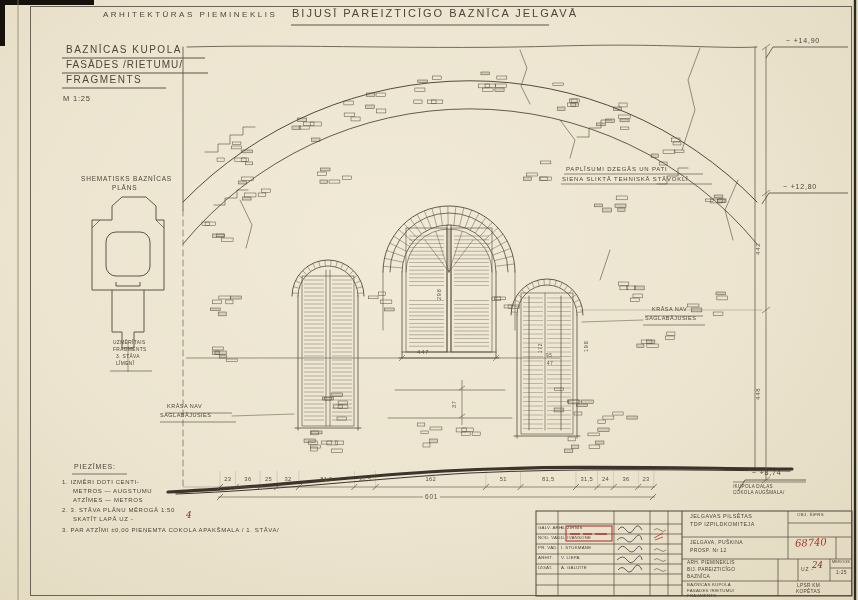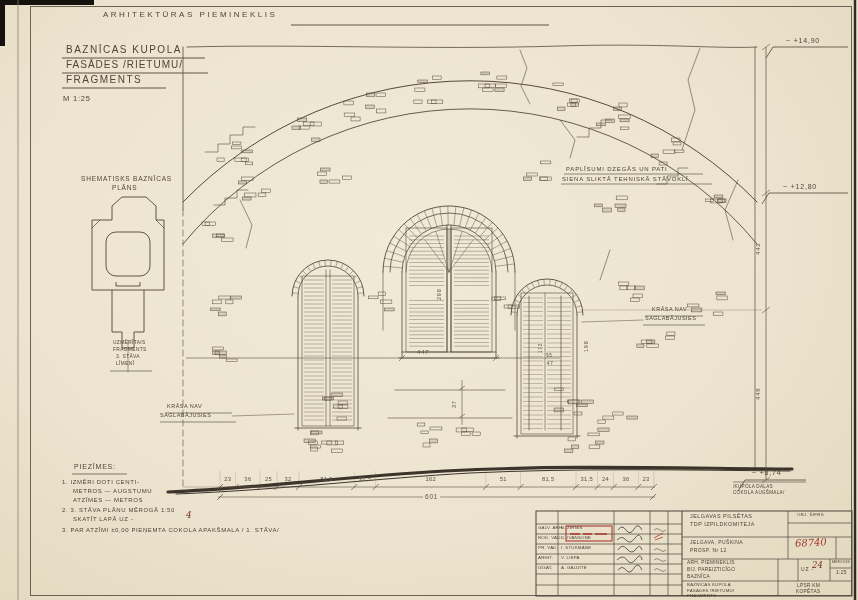--- a/index.html
+++ b/index.html
@@ -636,20 +636,21 @@
         <line x1="635.2" y1="490" x2="641.2" y2="484" stroke="#544a3e" stroke-width="0.7"></line>
         <line x1="638.2" y1="471" x2="638.2" y2="487" stroke="#544a3e" stroke-width="0.35" opacity="0.5"></line>
         <line x1="650.84" y1="490" x2="656.84" y2="484" stroke="#544a3e" stroke-width="0.7"></line>
         <line x1="653.84" y1="471" x2="653.84" y2="487" stroke="#544a3e" stroke-width="0.35" opacity="0.5"></line>
         <line x1="217" y1="500" x2="223" y2="494" stroke="#544a3e" stroke-width="0.7"></line>
         <line x1="650" y1="500" x2="656" y2="494" stroke="#544a3e" stroke-width="0.7"></line>
       </g>
 </svg>
 
 <div class="t" style="left:103px;top:11px;font-size:8px;letter-spacing:2.5px;">ARHITEKTŪRAS PIEMINEKLIS</div>
+<div class="t" style="left:292px;top:8px;font-size:11px;letter-spacing:2px;">BIJUSĪ PAREIZTICĪGO BAZNĪCA JELGAVĀ</div>
 
 <div class="t" style="left:66px;top:45px;font-size:10px;letter-spacing:1.5px;">BAZNĪCAS KUPOLA</div>
 <div class="t" style="left:66px;top:60px;font-size:10px;letter-spacing:1px;">FASĀDES /RIETUMU/</div>
 <div class="t" style="left:66px;top:75px;font-size:10px;letter-spacing:1.5px;">FRAGMENTS</div>
 <div class="t" style="left:63px;top:95px;font-size:7.5px;">M 1:25</div>
 
 <div class="t" style="left:81px;top:176px;font-size:6.5px;">SHEMATISKS BAZNĪCAS</div>
 <div class="t" style="left:112px;top:185px;font-size:6.5px;">PLĀNS</div>
 <div class="t" style="left:113px;top:341px;font-size:4.8px;letter-spacing:.4px;">UZMĒRĪTAIS</div>
 <div class="t" style="left:113px;top:348px;font-size:4.8px;letter-spacing:.4px;">FRAGMENTS</div>

